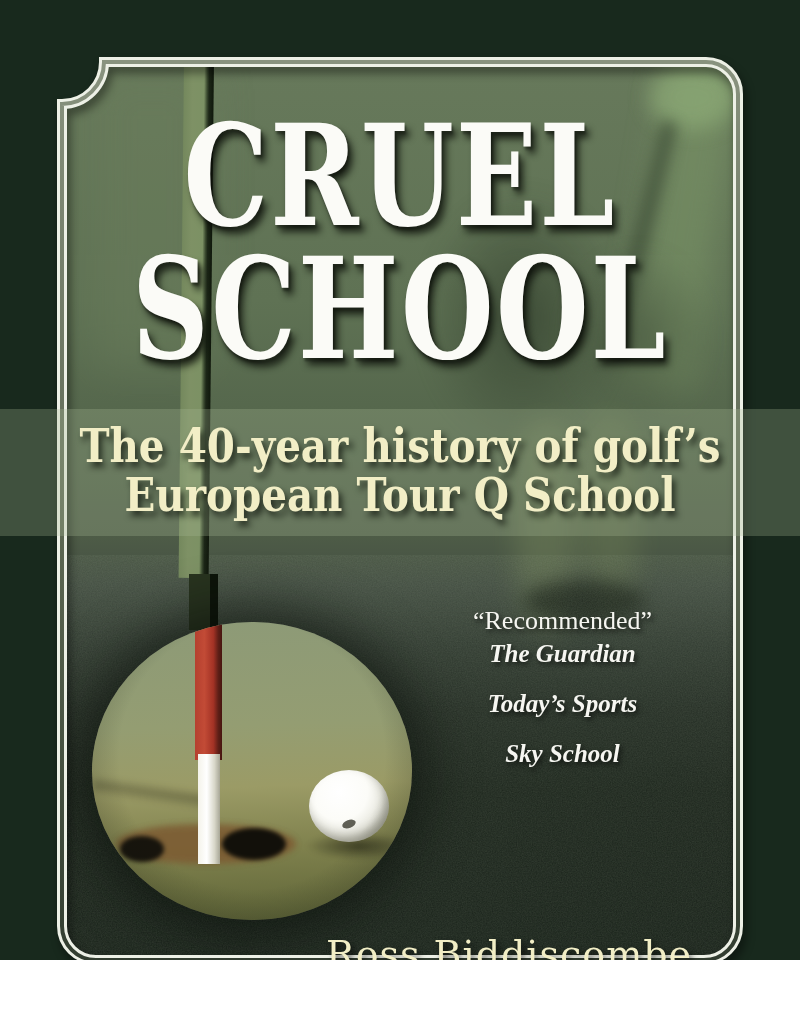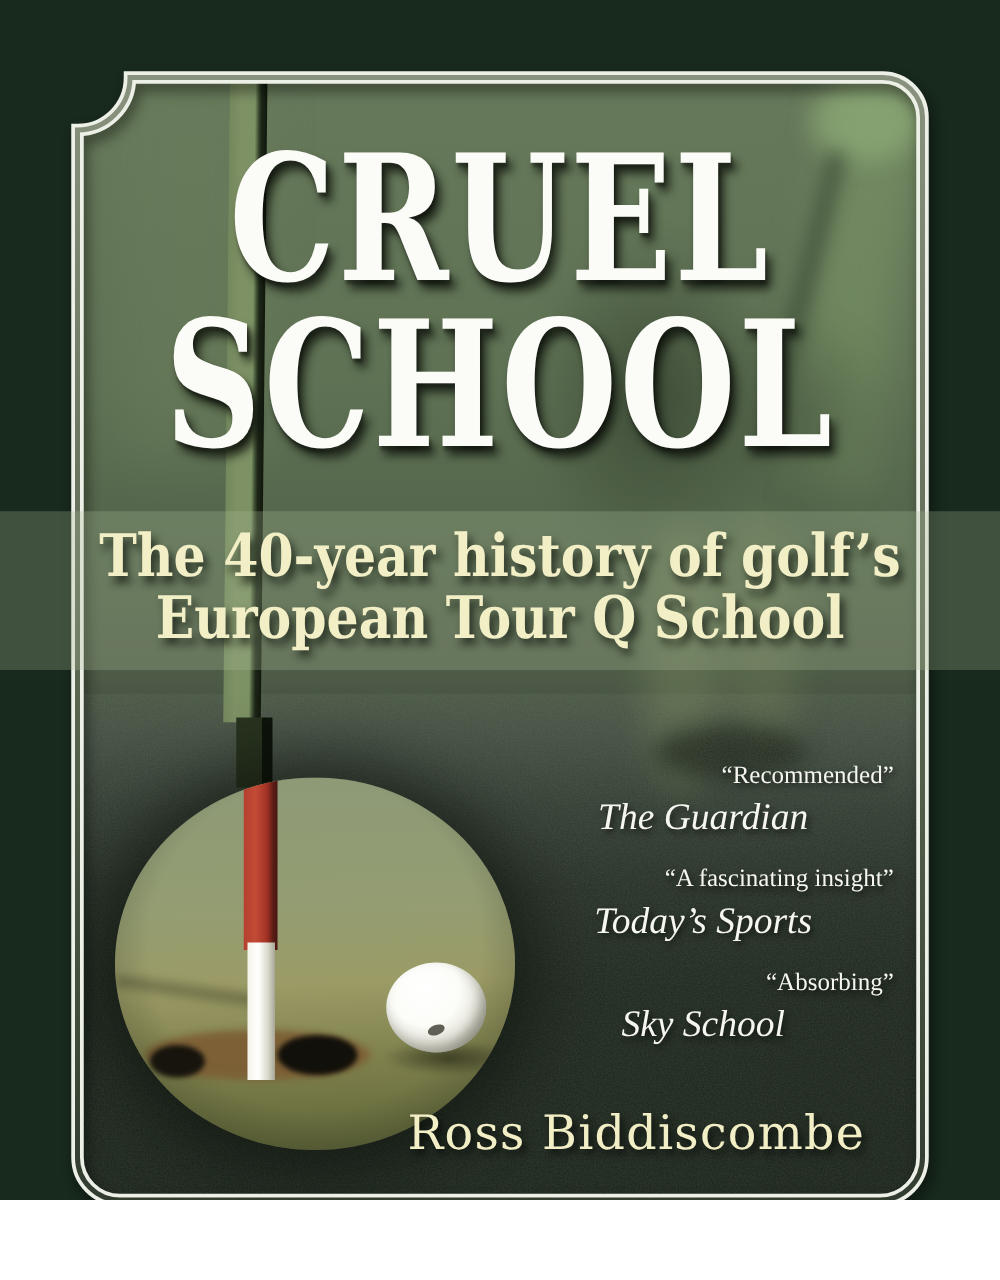--- a/index.html
+++ b/index.html
@@ -87,24 +87,24 @@
     transform:scaleX(.86);
     text-shadow:4px 5px 7px rgba(15,20,12,.75);
   }
   .reviews{
     left:410px;top:604px;width:305px;text-align:center;
     font-family:"Liberation Serif",serif;
     color:var(--quote-white,#f6f6f1);
     text-shadow:2px 3px 5px rgba(0,0,0,.65);
   }
   .review-group{margin:0 0 17px 0;}
-  .review-quote{font-size:20px;line-height:33px;text-align:right;}
-  .review-source{font-size:30px;line-height:33px;font-style:italic;}
+  .review-quote{font-size:26px;line-height:33px;}
+  .review-source{font-size:25px;line-height:33px;font-style:italic;font-weight:bold;}
   .author{
-    top:884px;right:108px;text-align:right;
+    top:932px;right:108px;text-align:right;
     font-size:38px;letter-spacing:1px;
     color:var(--cream,#f2eec6);
     text-shadow:3px 4px 6px rgba(0,0,0,.7);
   }
 </style>
 </head>
 <body>
 
 <div class="cover">
 
@@ -169,24 +169,22 @@
     <div>The 40-year history of golf’s</div>
     <div>European Tour Q School</div>
   </div>
 
   <div class="txt reviews">
     <div class="review-group">
       <div class="review-quote">“Recommended”</div>
       <div class="review-source">The Guardian</div>
     </div>
     <div class="review-group">
-      <div class="review-quote">“A fascinating insight”</div>
       <div class="review-source">Today’s Sports</div>
     </div>
     <div class="review-group">
-      <div class="review-quote">“Absorbing”</div>
       <div class="review-source">Sky School</div>
     </div>
   </div>
 
   <div class="txt author">Ross Biddiscombe</div>
 
 </div>
 
 </body></html>

